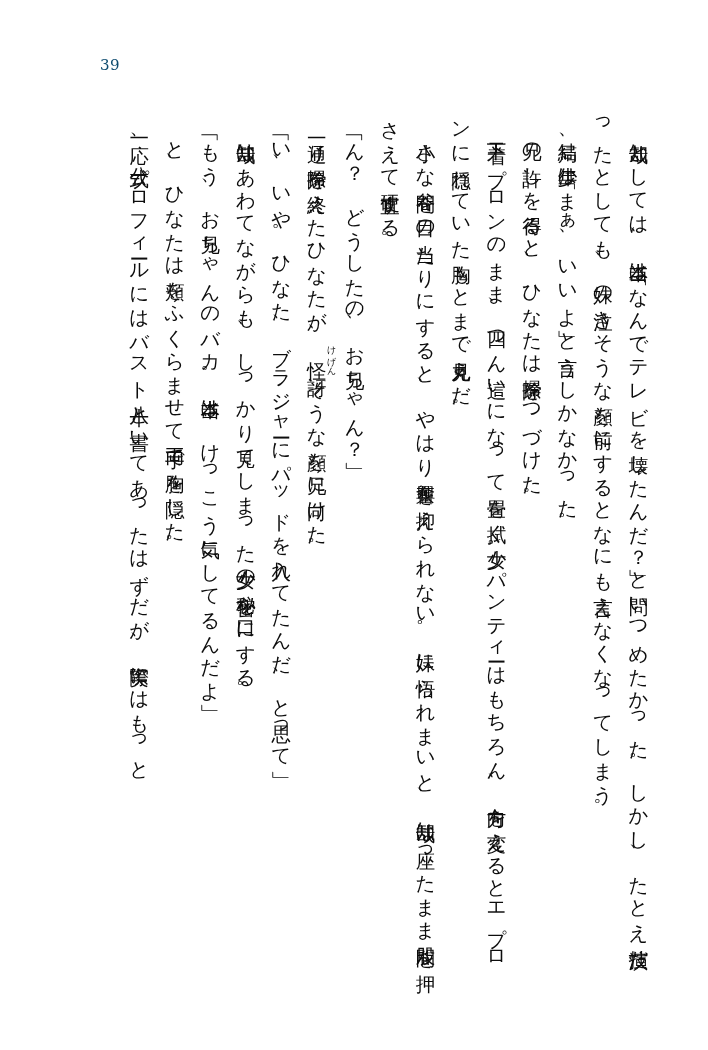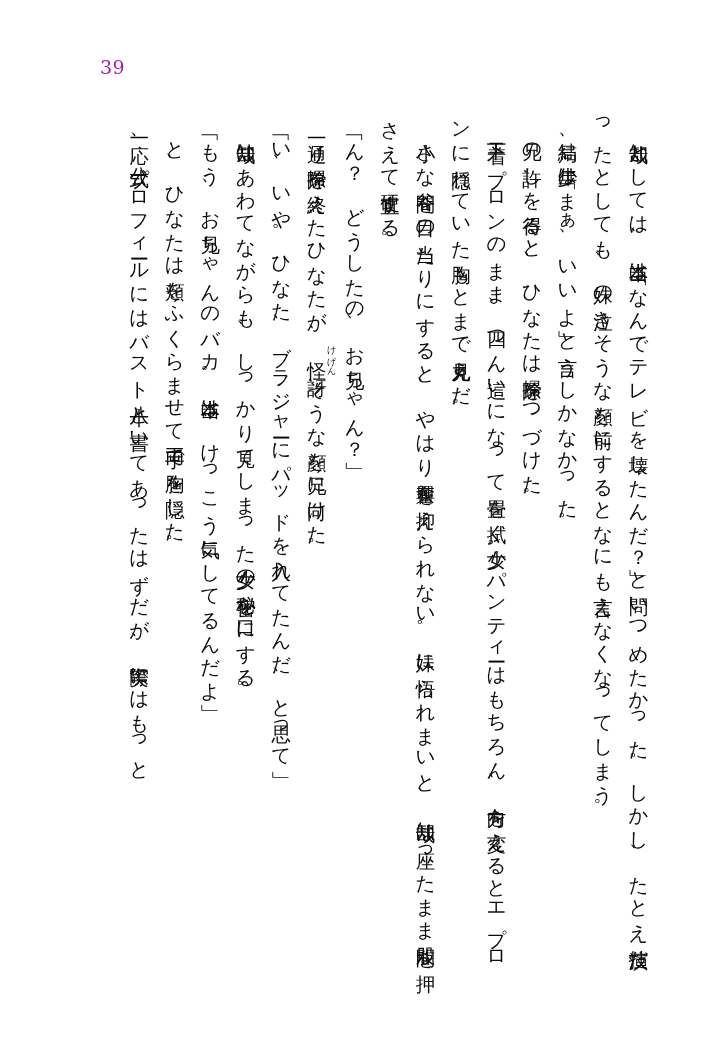--- a/index.html
+++ b/index.html
@@ -22,24 +22,24 @@
     top: 0;
     width: 708px;
     height: 1050px;
     background: #ffffff;
   }
 
   .page-number {
     position: absolute;
     left: 100px;
     top: 56px;
-    font-size: 19px;
+    font-size: 15px;
     font-family: "DejaVu Serif", "Liberation Serif", serif;
     letter-spacing: 0.5px;
-    color: #a21caf;
+    color: #0c4a6e;
   }
 
   
   .body-text {
     position: absolute;
     right: 52px;
     top: 108px;
     width: 540px;
     height: 852px;
     writing-mode: vertical-rl;

